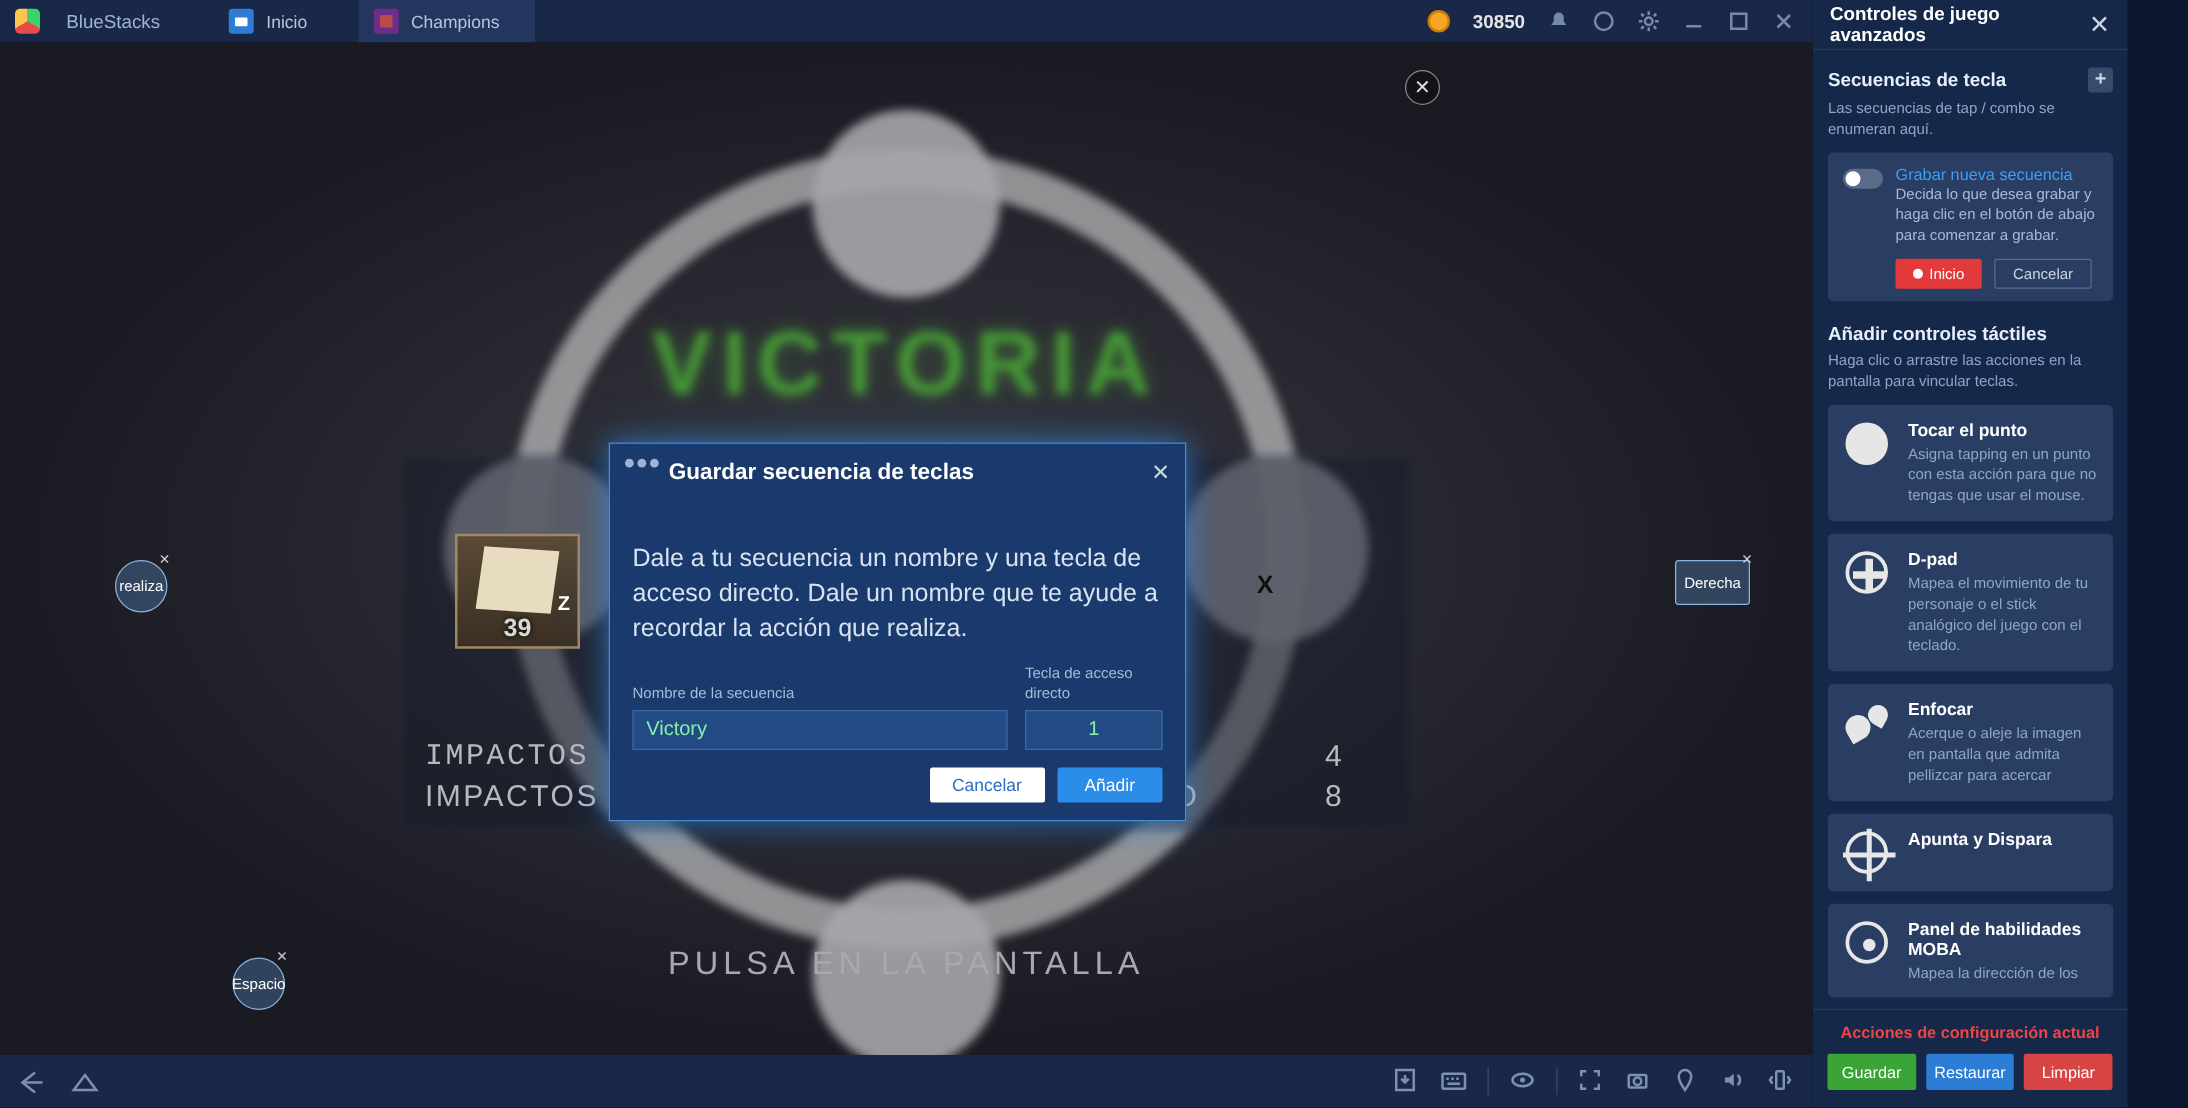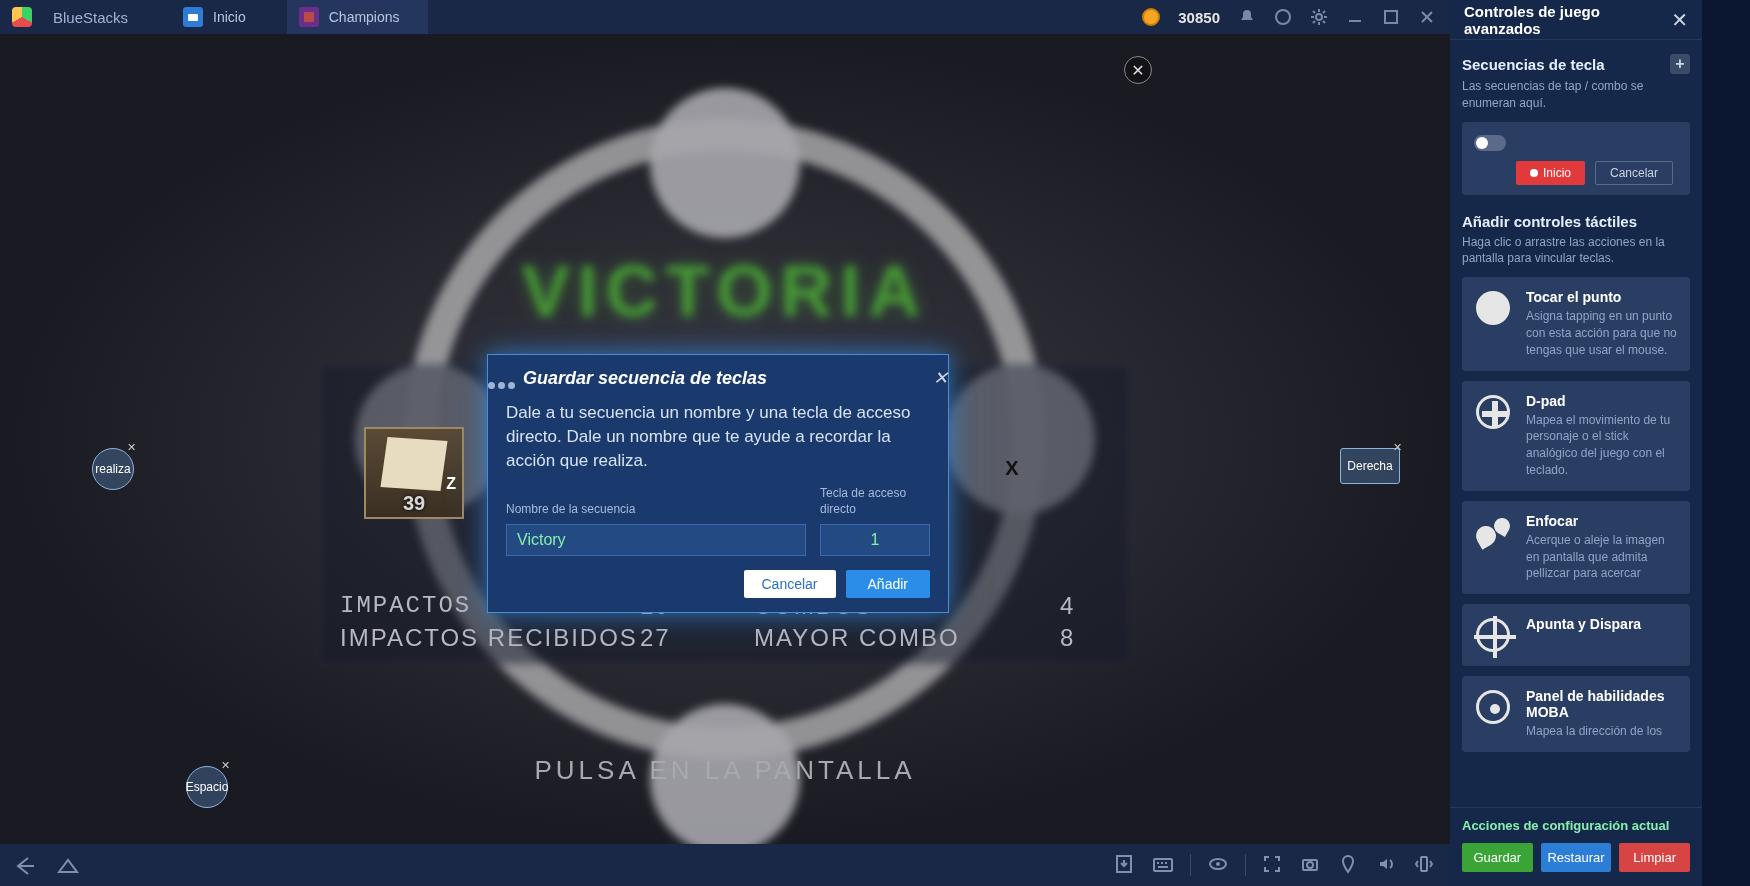--- a/index.html
+++ b/index.html
@@ -161,31 +161,30 @@
 .dialog {
   position:absolute;
   left:487px; top:320px;
   width:462px;
   background:#1a3a6e;
   border:1px solid #4a8dd6;
   box-shadow:0 0 20px rgba(50,140,230,.6), 0 0 40px rgba(50,140,230,.3);
   z-index:50;
 }
 .dialog-header {
-  display:flex;align-items:flex-end;
-  padding:12px 0;
+  display:flex;align-items:flex-start;
+  padding:12px 12px;
   gap:8px;
-  font-style:italic;
 }
 .dlg-bullets { display:flex;gap:3px; }
 .dlg-bullets span { width:7px;height:7px;border-radius:50%;background:#9fb3d6; }
 .dlg-title { color:#fff;font-size:18px;font-weight:600; }
 .dlg-close { margin-left:auto;color:#cbd5e1;font-size:18px;cursor:pointer; }
 .dlg-body { padding:0 18px 14px; }
-.dlg-desc { color:#d8e2f0;font-size:17px;line-height:1.4;margin-bottom:14px; }
+.dlg-desc { color:#d8e2f0;font-size:20px;line-height:1.4;margin-bottom:14px;margin-top:32px; }
 .dlg-fields { display:flex;gap:14px;align-items:flex-end; }
 .dlg-col1 { flex:1; }
 .dlg-col2 { width:110px; }
 .dlg-label { color:#a8bad6;font-size:12px;margin-bottom:6px;line-height:1.3; }
 .dlg-input {
   width:100%;
   background:#244a84;
   border:1px solid #3a6aac;
   color:#86efac;
   padding:6px 10px;
@@ -263,21 +262,21 @@
 .ci-aim::before,.ci-aim::after { content:'';position:absolute;background:#e6e6e6; }
 .ci-aim::before { left:14px;top:-5px;width:4px;height:42px; }
 .ci-aim::after { top:14px;left:-5px;height:4px;width:42px; }
 .ci-moba { width:34px;height:34px;border:3px solid #e6e6e6;border-radius:50%;position:relative; }
 .ci-moba::after { content:'';position:absolute;left:11px;top:11px;width:10px;height:10px;border-radius:50%;background:#e6e6e6; }
 .ctrl-text { flex:1; }
 .ctrl-title { color:#fff;font-size:14px;font-weight:600;margin-bottom:3px; }
 .ctrl-desc { color:#8fa5c8;font-size:12px;line-height:1.4; }
 
 .sp-footer { border-top:1px solid #25395e;padding:10px 12px 14px; }
-.sp-footer-title { color:#86efac;font-size:13px;font-weight:600;text-align:left;margin-bottom:10px; }
+.sp-footer-title { color:#ef4444;font-size:13px;font-weight:600;text-align:center;margin-bottom:10px; }
 .sp-footer-btns { display:flex;gap:8px; }
 .fb { flex:1;padding:7px 0;font-size:13px;border:none;border-radius:2px;cursor:pointer;color:#fff; }
 .fb-save { background:#3aa536; }
 .fb-restore { background:#2b7dd6; }
 .fb-clear { background:#d64444; }
 
 svg { display:block; }
 </style>
 </head>
 <body>
@@ -494,20 +493,24 @@
   <div class="sp-body">
     <div class="sp-sec-title">
       <span>Secuencias de tecla</span>
       <div class="sp-add">+</div>
     </div>
     <div class="sp-sub">Las secuencias de tap / combo se enumeran aquí.</div>
 
     <div class="record-card">
       <div class="rc-row1">
         <div class="toggle"></div>
+        <div>
+          <div class="rc-link">Grabar nueva secuencia</div>
+          <div class="rc-desc">Decida lo que desea grabar y haga clic en el botón de abajo para comenzar a grabar.</div>
+        </div>
       </div>
       <div class="rc-actions">
         <button class="btn-start">Inicio</button>
         <button class="btn-cancel-sm">Cancelar</button>
       </div>
     </div>
 
     <div class="sp-sec-title">Añadir controles táctiles</div>
     <div class="sp-sub">Haga clic o arrastre las acciones en la pantalla para vincular teclas.</div>
 

